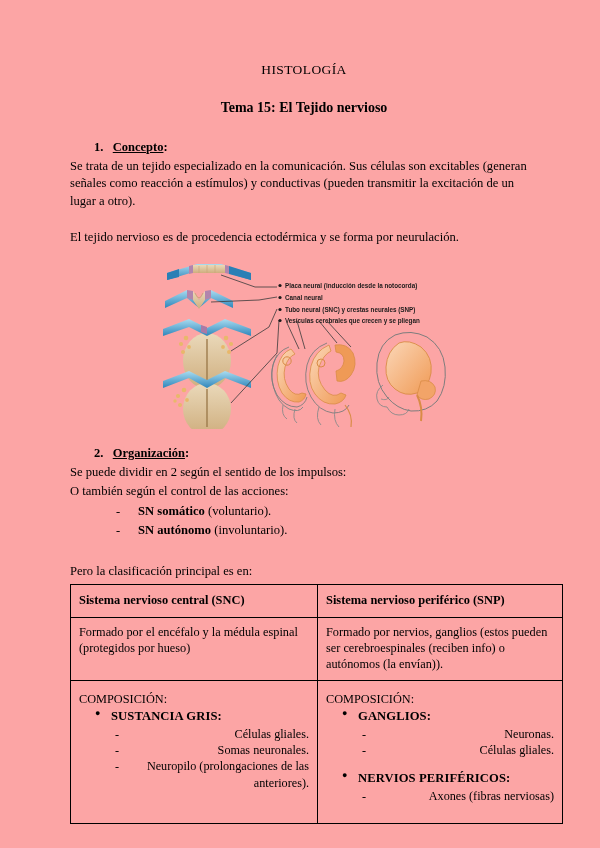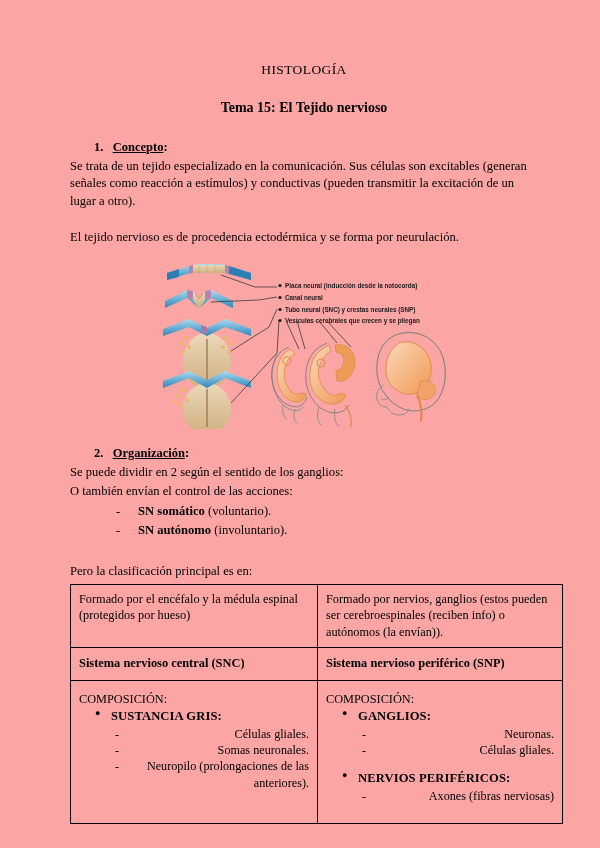--- a/index.html
+++ b/index.html
@@ -304,50 +304,50 @@
   </div>
 
   <div class="spacer-sm"></div>
 
   <div class="section-head">
     <span class="num">2.</span>
     <span>&nbsp;&nbsp;</span><span class="ttl">Organización</span><span>:</span>
   </div>
 
   <p class="para">
-    <span>Se puede dividir en 2 según el </span><span class="u">sentido de los ganglios</span><span>:</span>
+    <span>Se puede dividir en 2 según el </span><span class="u">sentido de los impulsos</span><span>:</span>
   </p>
 
 
   <p class="para">
-    <span>O también </span><span class="u">envían el control de las acciones</span><span>:</span>
+    <span>O también </span><span class="u">según el control de las acciones</span><span>:</span>
   </p>
 
   <ul class="dash-list">
     <li><span class="b">SN somático</span><span> (voluntario).</span></li>
     <li><span class="b">SN autónomo</span><span> (involuntario).</span></li>
   </ul>
 
   <div class="spacer-lg"></div>
 
   <p class="para">Pero la clasificación principal es en:</p>
 
   <table class="tbl">
     <tbody>
         <tr>
+      <td class="col-a th">Sistema nervioso central (SNC)</td>
+      <td class="col-b th">Sistema nervioso periférico (SNP)</td>
+    </tr>
+    <tr>
       <td class="col-a">
         <span>Formado por el </span><span class="u">encéfalo</span><span> y la </span><span class="u">médula espinal</span><span> (protegidos por hueso)</span>
       </td>
       <td class="col-b">
         <span>Formado por </span><span class="u">nervios</span><span>, </span><span class="u">ganglios</span><span> (estos pueden ser cerebroespinales (reciben info) o autónomos (la envían)).</span>
       </td>
-    </tr>
-    <tr>
-      <td class="col-a th">Sistema nervioso central (SNC)</td>
-      <td class="col-b th">Sistema nervioso periférico (SNP)</td>
     </tr>
     <tr>
       <td class="col-a">
         <div class="comp-label">COMPOSICIÓN:</div>
         <ul class="bullets">
           <li>
             <span class="hd">SUSTANCIA GRIS:</span>
             <ul class="sub">
               <li><span>Células gliales.</span></li>
               <li><span class="u">Somas neuronales.</span></li>

